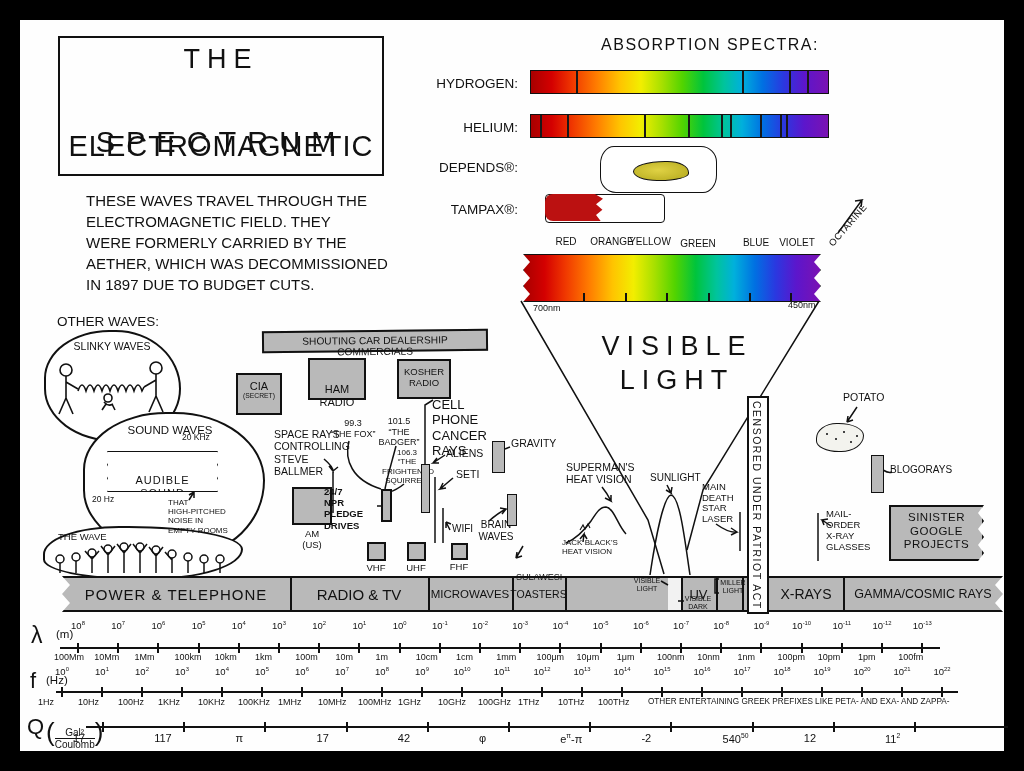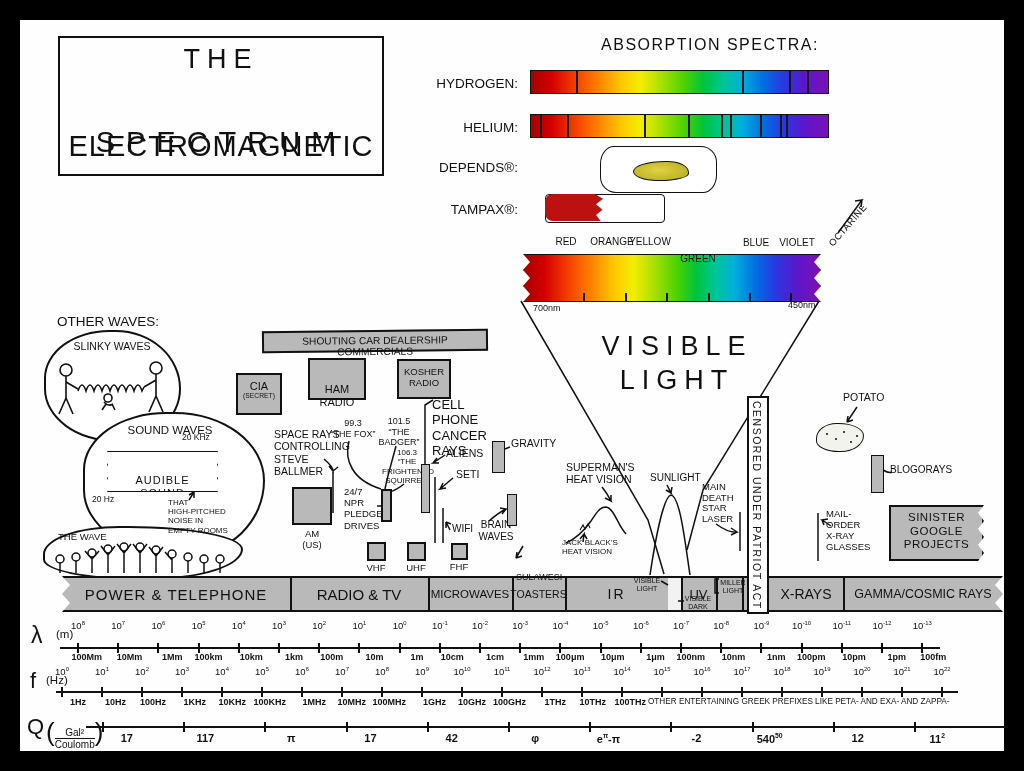--- a/index.html
+++ b/index.html
@@ -14,35 +14,40 @@
   .gray{position:absolute;background:#b9b9b9;border:2px solid #111;box-sizing:border-box;}
   .bar-rainbow{background:linear-gradient(90deg,#a80000,#d40000 7%,#f03800 14%,#ff7c00 22%,#ffc400 30%,#f2ee00 37%,#a8e000 44%,#52d400 51%,#00c43c 58%,#00c49c 65%,#00b0dc 71%,#0070e2 78%,#2a38e0 85%,#5c16cc 92%,#7a12b2 100%);}
   .abs-line{position:absolute;top:0;width:2px;height:100%;background:#181818;}
   .vtick{position:absolute;bottom:-1px;width:2px;height:9px;background:#111;}
   .band-seg-label{position:absolute;top:0;height:100%;display:flex;align-items:center;justify-content:center;}
   .divider{position:absolute;top:0;width:2px;height:100%;background:#111;}
   sup{font-size:0.62em;}
   .tickmark{position:absolute;width:2px;height:10px;background:#111;}
   .axis-line{position:absolute;height:2px;background:#111;}
   .ticktop{position:absolute;text-align:center;font-size:9.5px;}
-  .tickunit{position:absolute;text-align:right;font-size:9px;font-weight:bold;}
+  .tickunit{position:absolute;text-align:left;font-size:9px;}
   svg.overlay{position:absolute;left:0;top:0;z-index:4;pointer-events:none;}
   .z5{z-index:5;}
 </style>
 </head>
 <body>
 
 <div id="canvas">
   <div class="paper"></div>
 
   <div class="abs z5" style="left:58px;top:36px;width:322px;height:136px;border:2.5px solid #111;background:#fefefe;">
     <div class="abs c" style="left:0;top:6px;width:100%;font-size:27px;letter-spacing:7px;">THE</div>
     <div class="abs c" style="left:0;top:44px;width:100%;font-size:29px;letter-spacing:1px;margin-top:48px;">ELECTROMAGNETIC</div>
     <div class="abs c" style="left:0;top:88px;width:100%;font-size:29px;letter-spacing:11px;">SPECTRUM</div>
   </div>
+  <div class="abs pre z5" style="left:86px;top:190px;width:320px;font-size:15px;line-height:1.4;">THESE WAVES TRAVEL THROUGH THE
+ELECTROMAGNETIC FIELD. THEY
+WERE FORMERLY CARRIED BY THE
+AETHER, WHICH WAS DECOMMISSIONED
+IN 1897 DUE TO BUDGET CUTS.</div>
 
   <div class="abs c z5" style="left:560px;top:36px;width:300px;font-size:16px;letter-spacing:1.5px;">ABSORPTION SPECTRA:</div>
   <div class="abs r z5" style="left:420px;top:76px;width:98px;font-size:13.5px;">HYDROGEN:</div>
   <div class="abs bar-rainbow z5" style="left:530px;top:70px;width:297px;height:22px;border:1.5px solid #111;">
       <div class="abs-line" style="left: 15%;"></div>
       <div class="abs-line" style="left: 71%;"></div>
       <div class="abs-line" style="left: 87%;"></div>
       <div class="abs-line" style="left: 93%;"></div>
     </div>
   <div class="abs r z5" style="left:430px;top:120px;width:88px;font-size:13.5px;">HELIUM:</div>
@@ -71,21 +76,21 @@
       <div class="vtick" style="left: 20%;"></div>
       <div class="vtick" style="left: 34%;"></div>
       <div class="vtick" style="left: 48%;"></div>
       <div class="vtick" style="left: 62%;"></div>
       <div class="vtick" style="left: 76%;"></div>
       <div class="vtick" style="left: 90%;"></div>
     </div>
   <div class="abs z5 c" style="left:546px;top:236px;width:40px;font-size:10px;">RED</div>
   <div class="abs z5 c" style="left:588px;top:236px;width:48px;font-size:10px;">ORANGE</div>
   <div class="abs z5 c" style="left:628px;top:236px;width:44px;font-size:10px;">YELLOW</div>
-  <div class="abs z5 c" style="left:676px;top:238px;width:44px;font-size:10px;margin-top:15px;">GREEN</div>
+  <div class="abs z5 c" style="left:676px;top:238px;width:44px;font-size:10px;">GREEN</div>
   <div class="abs z5 c" style="left:736px;top:237px;width:40px;font-size:10px;">BLUE</div>
   <div class="abs z5 c" style="left:775px;top:237px;width:44px;font-size:10px;">VIOLET</div>
   <div class="abs z5" style="left:533px;top:303px;font-size:9px;">700nm</div>
   <div class="abs z5" style="left:788px;top:300px;font-size:9px;">450nm</div>
   <div class="abs z5 c pre" style="left:592px;top:330px;width:170px;font-size:27px;letter-spacing:7px;line-height:1.25;">VISIBLE
 LIGHT</div>
 
   <div class="abs z5" style="left:57px;top:314px;font-size:13.5px;">OTHER WAVES:</div>
   <div class="blob" style="left:44px;top:330px;width:133px;height:108px;border-radius:50% 50% 45% 55%/45% 55% 50% 50%;z-index:3;"></div>
   <div class="abs z5 c" style="left:60px;top:340px;width:104px;font-size:10.5px;">SLINKY WAVES</div>
@@ -164,21 +169,21 @@
 (US)</div>
   <div class="abs z5 c pre" style="left:330px;top:418px;width:46px;font-size:9px;">99.3
 “THE FOX”</div>
   <div class="abs z5 c pre" style="left:378px;top:416px;width:42px;font-size:9px;">101.5
 “THE
 BADGER”</div>
   <div class="abs z5 c pre" style="left:382px;top:448px;width:50px;font-size:8px;">106.3
 “THE
 FRIGHTENED
 SQUIRREL”</div>
-  <div class="abs z5 pre" style="left:344px;top:486px;width:40px;font-size:9.5px;">24/7
+  <div class="abs z5 pre" style="left:324px;top:486px;width:40px;font-size:9.5px;font-weight:bold;">24/7
 NPR
 PLEDGE
 DRIVES</div>
   <div class="gray z5" style="left:381px;top:489px;width:11px;height:33px;"></div>
   <div class="gray z5" style="left:367px;top:542px;width:19px;height:19px;"></div>
   <div class="abs z5 c" style="left:361px;top:562px;width:30px;font-size:9.5px;">VHF</div>
   <div class="gray z5" style="left:407px;top:542px;width:19px;height:19px;"></div>
   <div class="abs z5 c" style="left:401px;top:562px;width:30px;font-size:9.5px;">UHF</div>
   <div class="gray z5" style="left:451px;top:543px;width:17px;height:17px;"></div>
   <div class="abs z5 c" style="left:444px;top:561px;width:30px;font-size:9.5px;">FHF</div>
@@ -232,23 +237,20 @@
       </div>
     <div class="divider" style="left:366px;"></div>
     <div class="band-seg-label" style="left:366px;width:84px;">
         <span style="font-size:11.5px;">MICROWAVES</span>
       </div>
     <div class="divider" style="left:450px;"></div>
     <div class="band-seg-label" style="left:450px;width:53px;">
         <span style="font-size:10.5px;">TOASTERS</span>
       </div>
     <div class="divider" style="left:503px;"></div>
-    <div class="band-seg-label" style="left:503px;width:103px;">
-        <span style="font-size:14px;letter-spacing:2px;">IR</span>
-      </div>
     <div class="divider" style="left:606px;"></div>
     <div class="abs" style="left:606px;top:0;width:13px;height:100%;background:#f2f2f2;"></div>
     <div class="divider" style="left:619px;"></div>
     <div class="band-seg-label" style="left:619px;width:35px;">
         <span style="font-size:13px;">UV</span>
       </div>
     <div class="divider" style="left:654px;"></div>
     <div class="divider" style="left:680px;"></div>
     <div class="band-seg-label" style="left:707px;width:74px;">
         <span style="font-size:14px;">X-RAYS</span>

